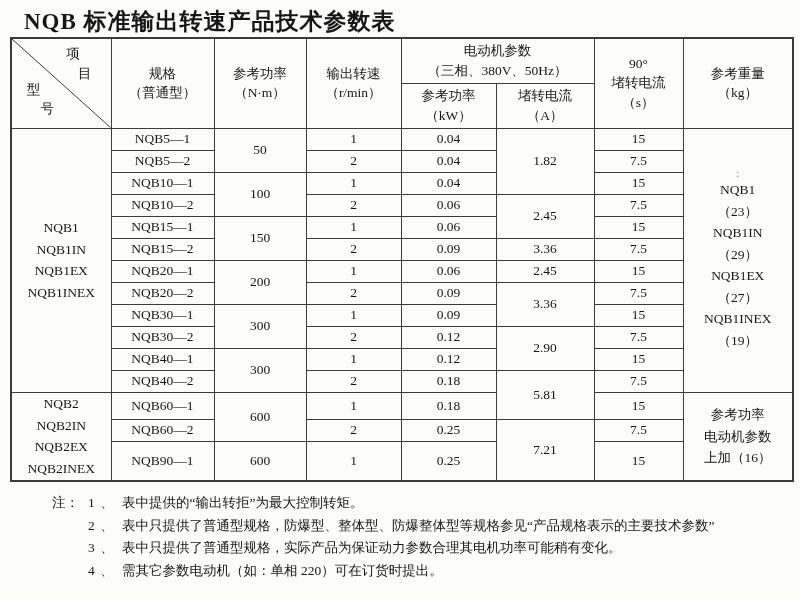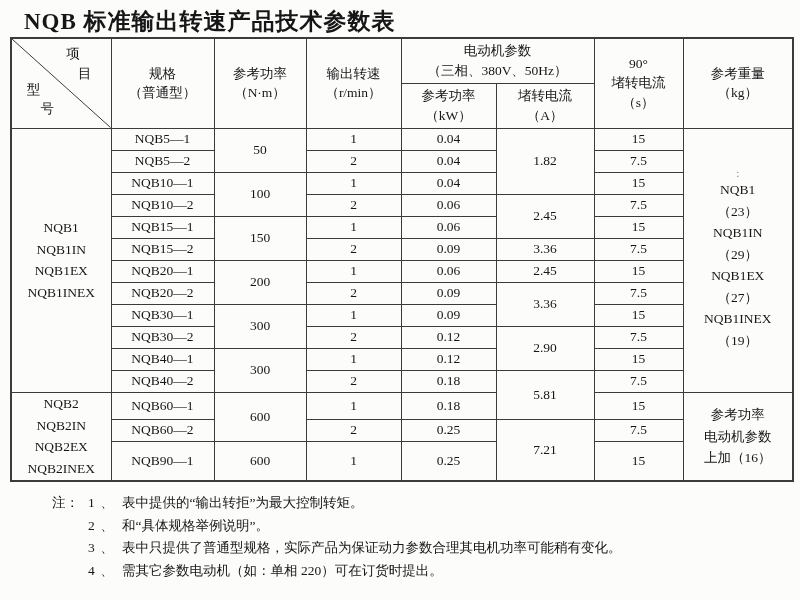--- a/index.html
+++ b/index.html
@@ -248,21 +248,21 @@
   <div class="notes">
     <div class="note-item">
       <span class="note-label">注：</span>
       <span class="note-num">1 、</span>
       <div class="note-text">表中提供的“输出转拒”为最大控制转矩。</div>
     </div>
     <div class="note-item">
       <span class="note-label"></span>
       <span class="note-num">2 、</span>
       <div class="note-text">
-        <div>和“具体规格举例说明”。</div>
+        <div>表中只提供了普通型规格，防爆型、整体型、防爆整体型等规格参见“产品规格表示的主要技术参数”</div>
       </div>
     </div>
     <div class="note-item">
       <span class="note-label"></span>
       <span class="note-num">3 、</span>
       <div class="note-text">表中只提供了普通型规格，实际产品为保证动力参数合理其电机功率可能稍有变化。</div>
     </div>
     <div class="note-item">
       <span class="note-label"></span>
       <span class="note-num">4 、</span>

